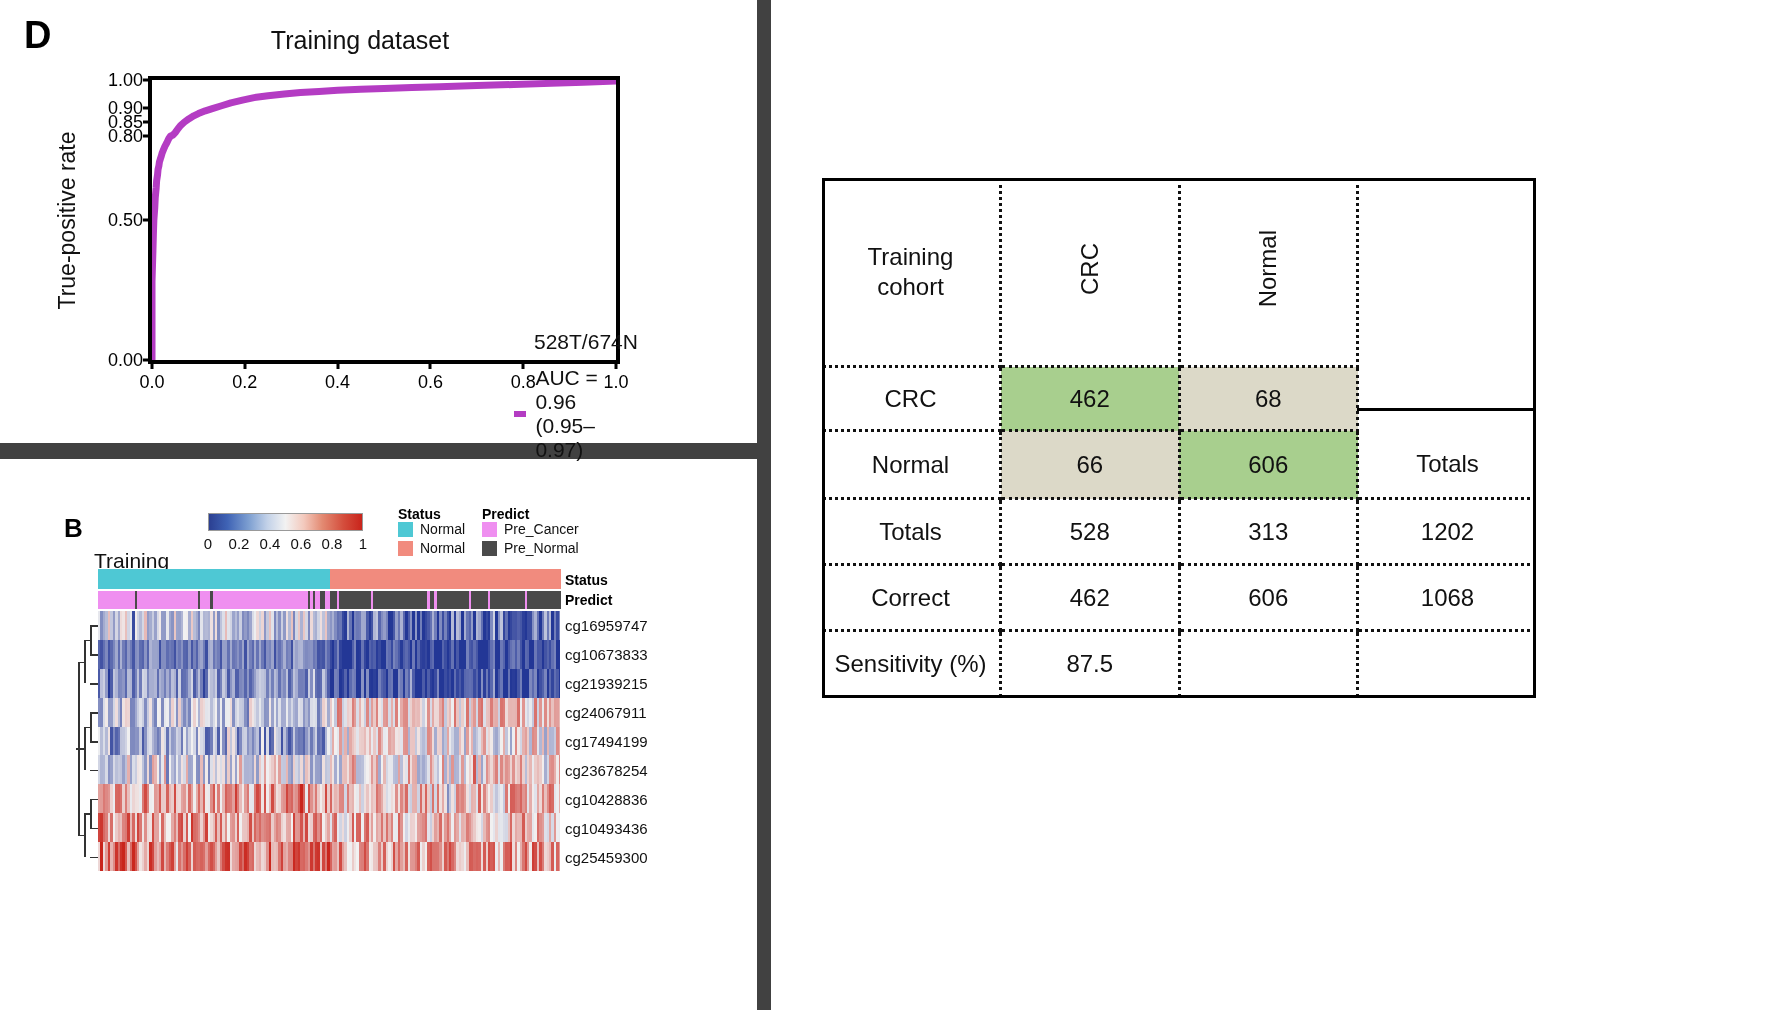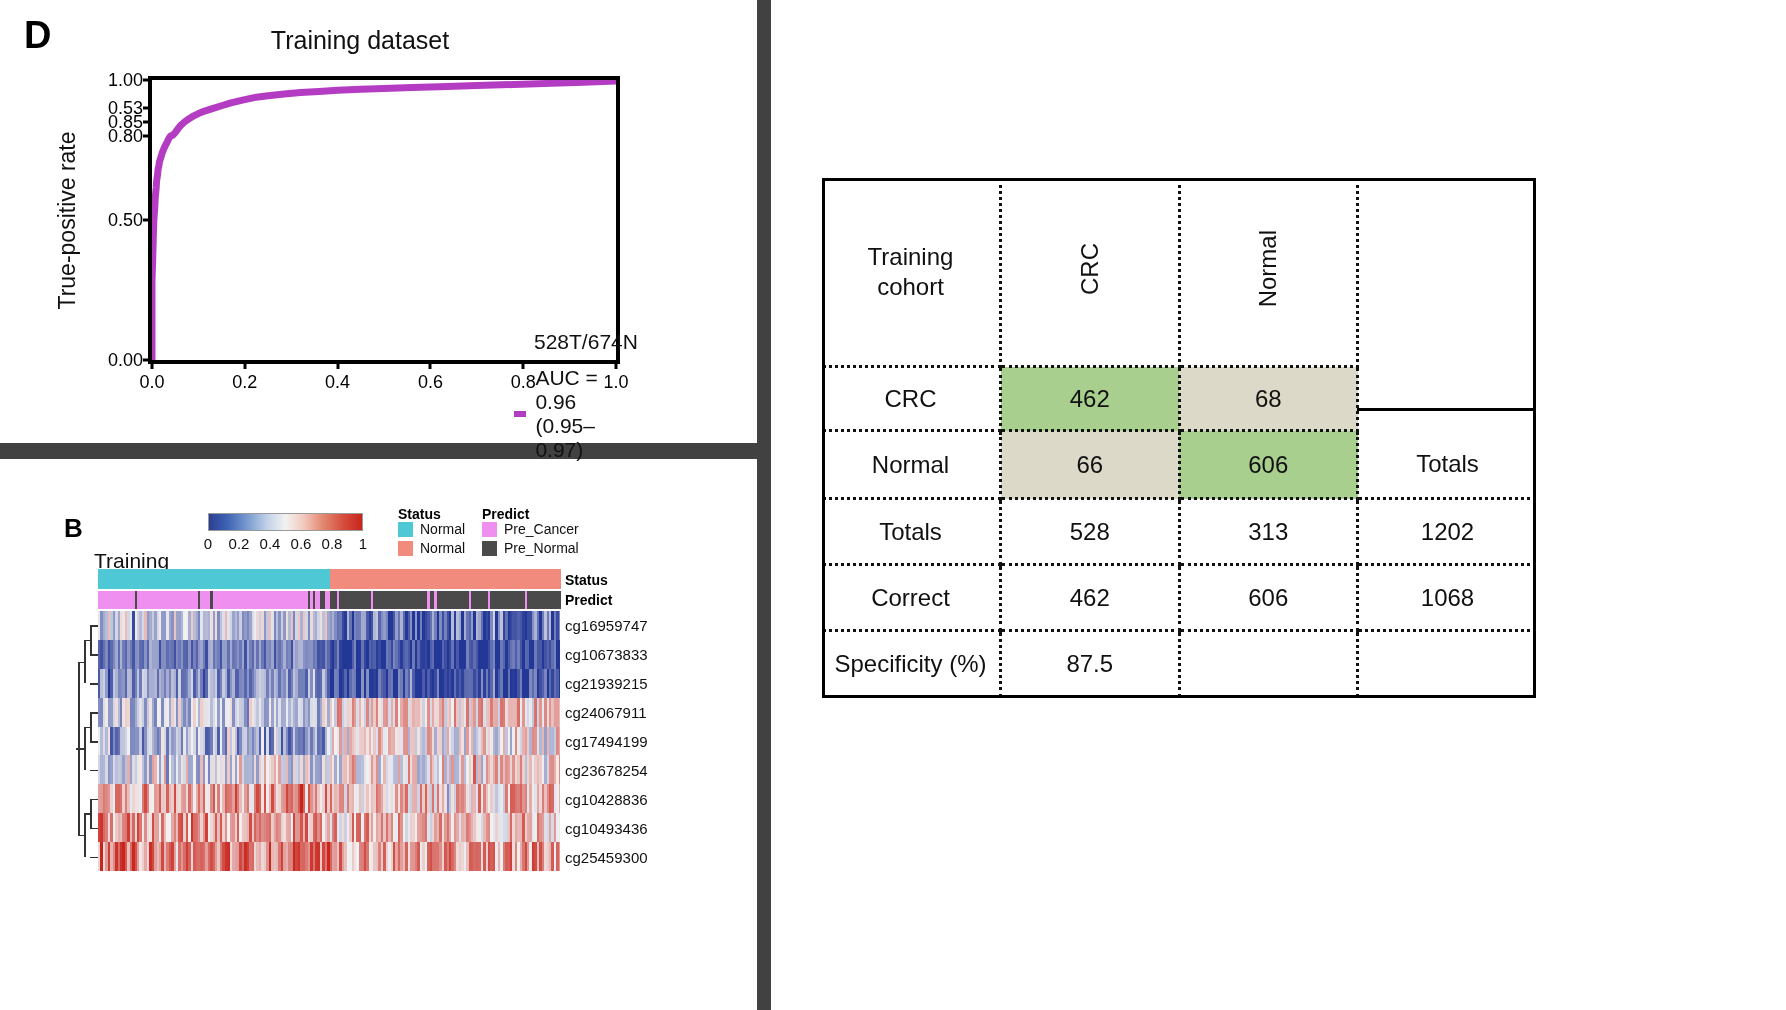--- a/index.html
+++ b/index.html
@@ -197,21 +197,21 @@
         <span>AUC = 0.96 (0.95–0.97)</span>
       </div>
     <div class="ytick-label" style="top: 280px;">0.00</div>
         <div class="ytick-mark" style="top: 280px;"></div>
         <div class="ytick-label" style="top: 140px;">0.50</div>
         <div class="ytick-mark" style="top: 140px;"></div>
         <div class="ytick-label" style="top: 56px;">0.80</div>
         <div class="ytick-mark" style="top: 56px;"></div>
         <div class="ytick-label" style="top: 42px;">0.85</div>
         <div class="ytick-mark" style="top: 42px;"></div>
-        <div class="ytick-label" style="top: 28px;">0.53</div>
+        <div class="ytick-label" style="top: 28px;">0.90</div>
         <div class="ytick-mark" style="top: 28px;"></div>
         <div class="ytick-label" style="top: 0px;">1.00</div>
         <div class="ytick-mark" style="top: 0px;"></div>
         <div class="xtick-label" style="left: 0px;">0.0</div>
         <div class="xtick-mark" style="left: 0px;"></div>
         <div class="xtick-label" style="left: 92.8px;">0.2</div>
         <div class="xtick-mark" style="left: 92.8px;"></div>
         <div class="xtick-label" style="left: 185.6px;">0.4</div>
         <div class="xtick-mark" style="left: 185.6px;"></div>
         <div class="xtick-label" style="left: 278.4px;">0.6</div>
@@ -2453,21 +2453,21 @@
         </tr>
 
         <tr>
           <td style="height:60px;">Correct</td>
           <td>462</td>
           <td>606</td>
           <td class="lastcol">1068</td>
         </tr>
 
         <tr>
-          <td style="height:60px;">Specificity (%)</td>
+          <td style="height:60px;">Sensitivity (%)</td>
           <td>87.5</td>
           <td></td>
           <td class="lastcol"></td>
         </tr>
 
       </tbody>
     </table>
     <div class="cm-outer"></div>
 
     <div class="solid-seg" style="left:535px; top:230px; width:179px;"></div>

